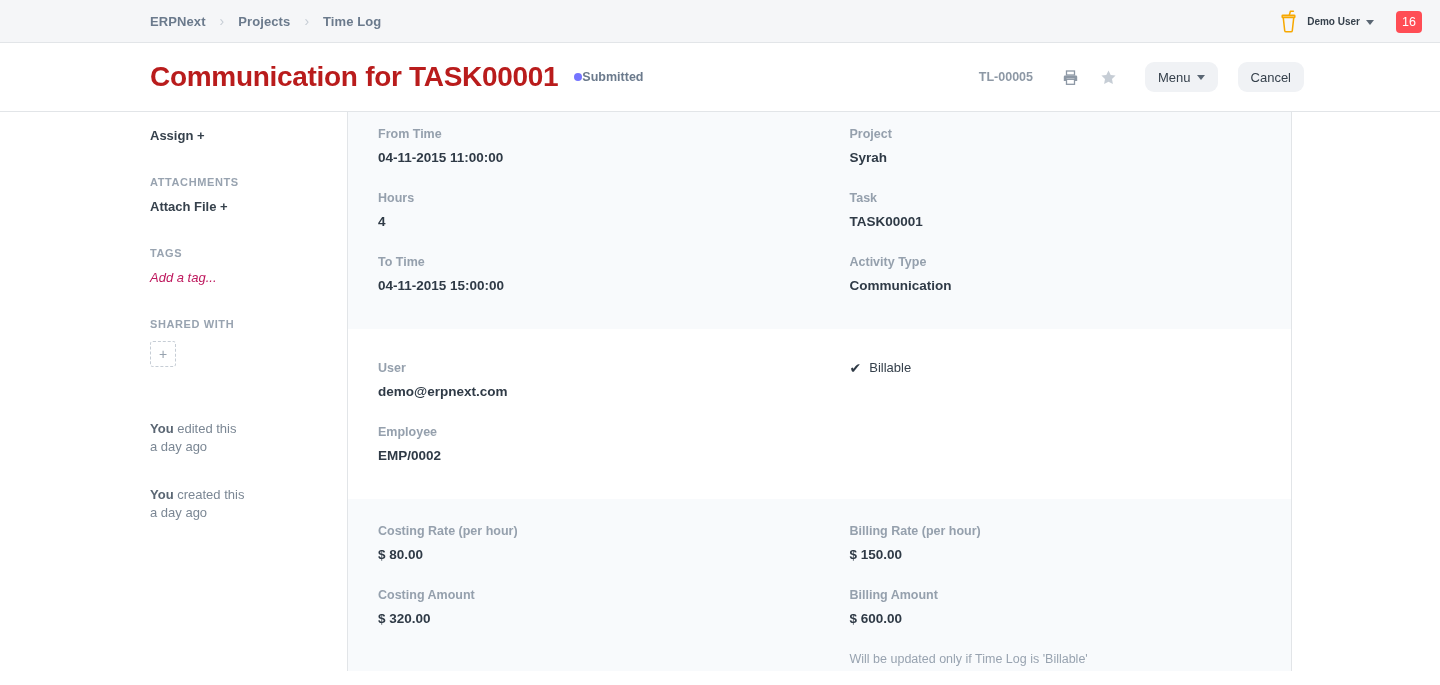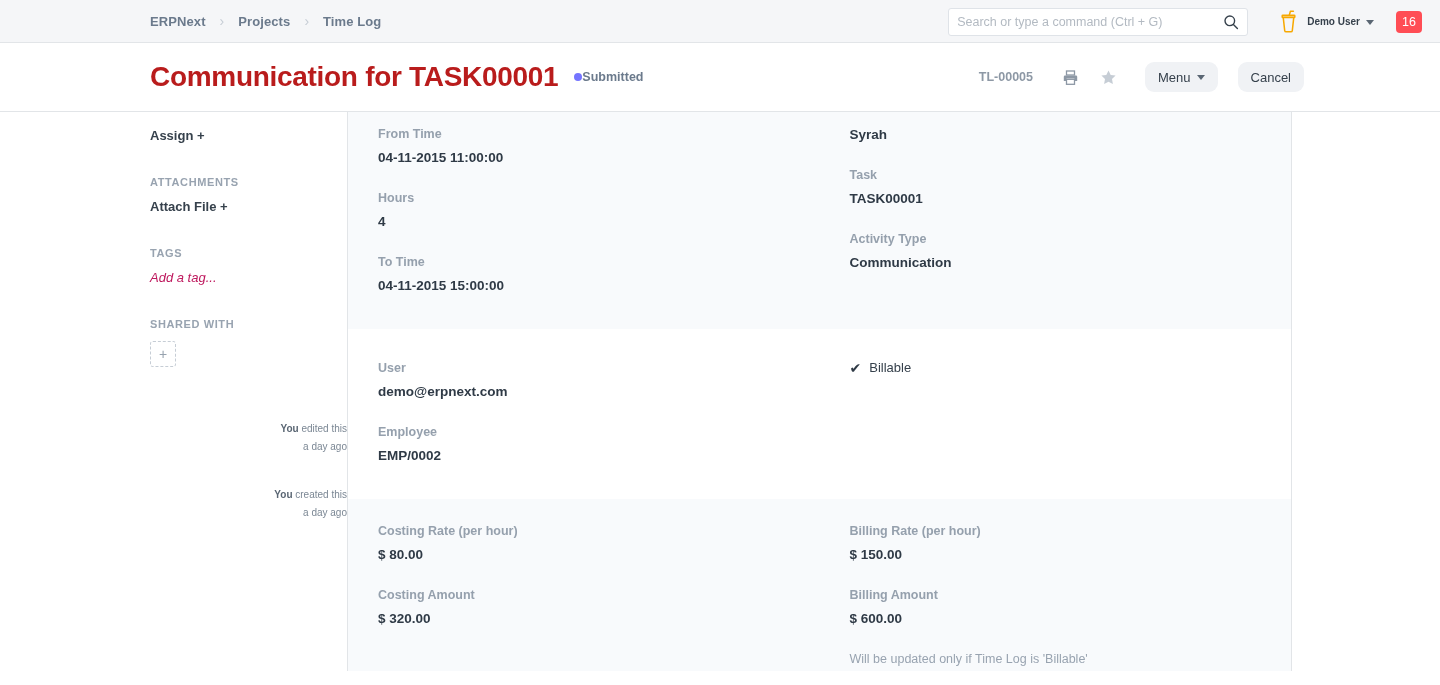--- a/index.html
+++ b/index.html
@@ -211,24 +211,23 @@
     border-radius: 3px;
     display: flex;
     align-items: center;
     justify-content: center;
     color: #97a2ae;
     font-size: 14px;
     cursor: pointer;
     margin-top: 2px;
   }
   .activity {
-    font-size: 10px;
+    font-size: 13px;
     color: #7b8794;
     line-height: 18px;
-    text-align: right;
   }
   .activity b { color: #5a6673; }
   .activity-1 { margin-top: 53px; }
   .activity-2 { margin-top: 30px; }
 
   
   .content {
     width: 945px;
     border-left: 1px solid #e2e5e8;
     border-right: 1px solid #e2e5e8;
@@ -292,29 +291,20 @@
 <div class="navbar">
   <nav class="breadcrumb">
     <a class="crumb" href="#">ERPNext</a>
     <span class="crumb-sep">›</span>
     <a class="crumb" href="#">Projects</a>
     <span class="crumb-sep">›</span>
     <a class="crumb" href="#">Time Log</a>
   </nav>
 
   <div class="nav-right">
-    <div class="searchbox">
-      <input type="text" placeholder="Search or type a command (Ctrl + G)" style="">
-      <span class="search-icon">
-        <svg width="16" height="16" viewBox="0 0 16 16">
-          <circle cx="6.8" cy="6.8" r="4.8" fill="none" stroke="#36414c" stroke-width="1.4"></circle>
-          <line x1="10.4" y1="10.4" x2="14.4" y2="14.4" stroke="#36414c" stroke-width="1.4" stroke-linecap="round"></line>
-        </svg>
-      </span>
-    </div>
 
     <span class="drink-icon">
       <svg width="17" height="23" viewBox="0 0 17 23">
         <path d="M3.2 7.2 L13.8 7.2 L12.3 20.6 A1.4 1.4 0 0 1 10.9 21.8 L6.1 21.8 A1.4 1.4 0 0 1 4.7 20.6 Z" fill="none" stroke="#f7a800" stroke-width="1.5"></path>
         <rect x="2.2" y="5.2" width="12.6" height="2.3" rx="0.6" fill="none" stroke="#f7a800" stroke-width="1.5"></rect>
         <path d="M9.3 5.2 L10.4 1.3 L13.4 1.3" fill="none" stroke="#f7a800" stroke-width="1.5" stroke-linecap="round" stroke-linejoin="round"></path>
       </svg>
     </span>
 
     <span class="user-name">
@@ -416,20 +406,21 @@
           <div class="f-label">Hours</div>
           <div class="f-value">4</div>
         </div>
         <div class="field">
           <div class="f-label">To Time</div>
           <div class="f-value">04-11-2015 15:00:00</div>
         </div>
       </div>
       <div class="col">
         <div class="field">
+          <div class="f-label">Project</div>
           <div class="f-value">Syrah</div>
         </div>
         <div class="field">
           <div class="f-label">Task</div>
           <div class="f-value">TASK00001</div>
         </div>
         <div class="field">
           <div class="f-label">Activity Type</div>
           <div class="f-value">Communication</div>
         </div>

